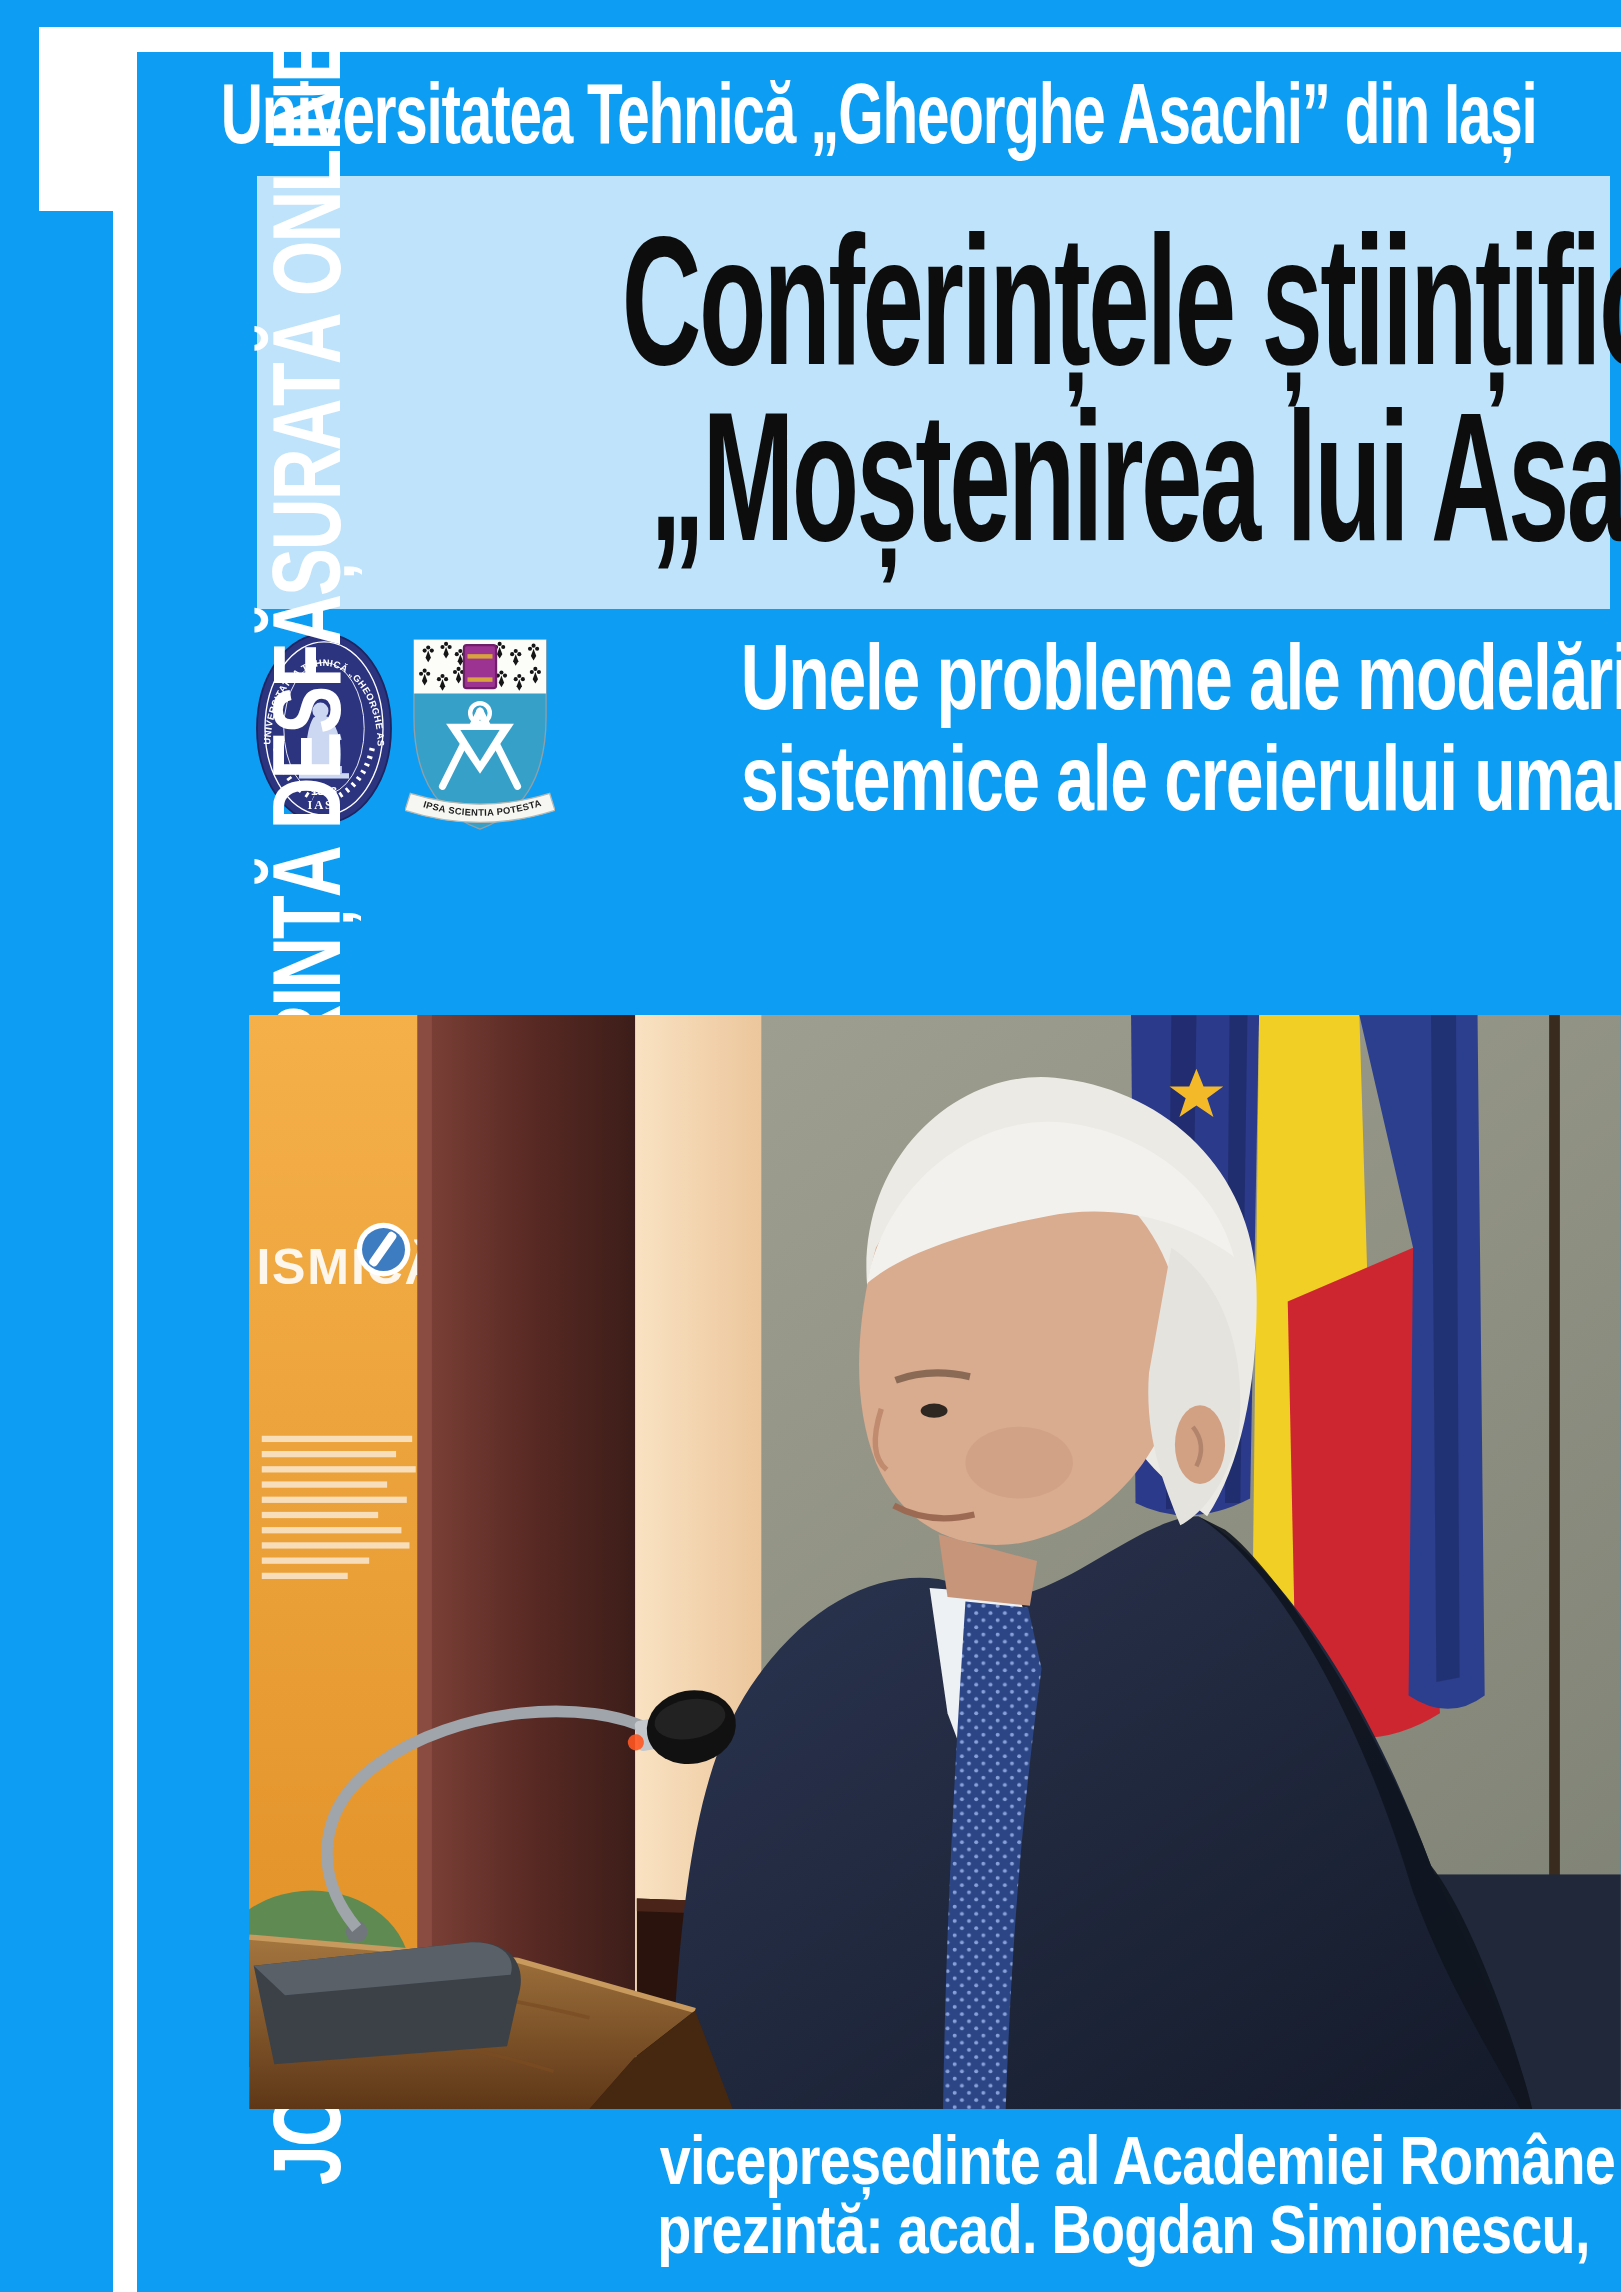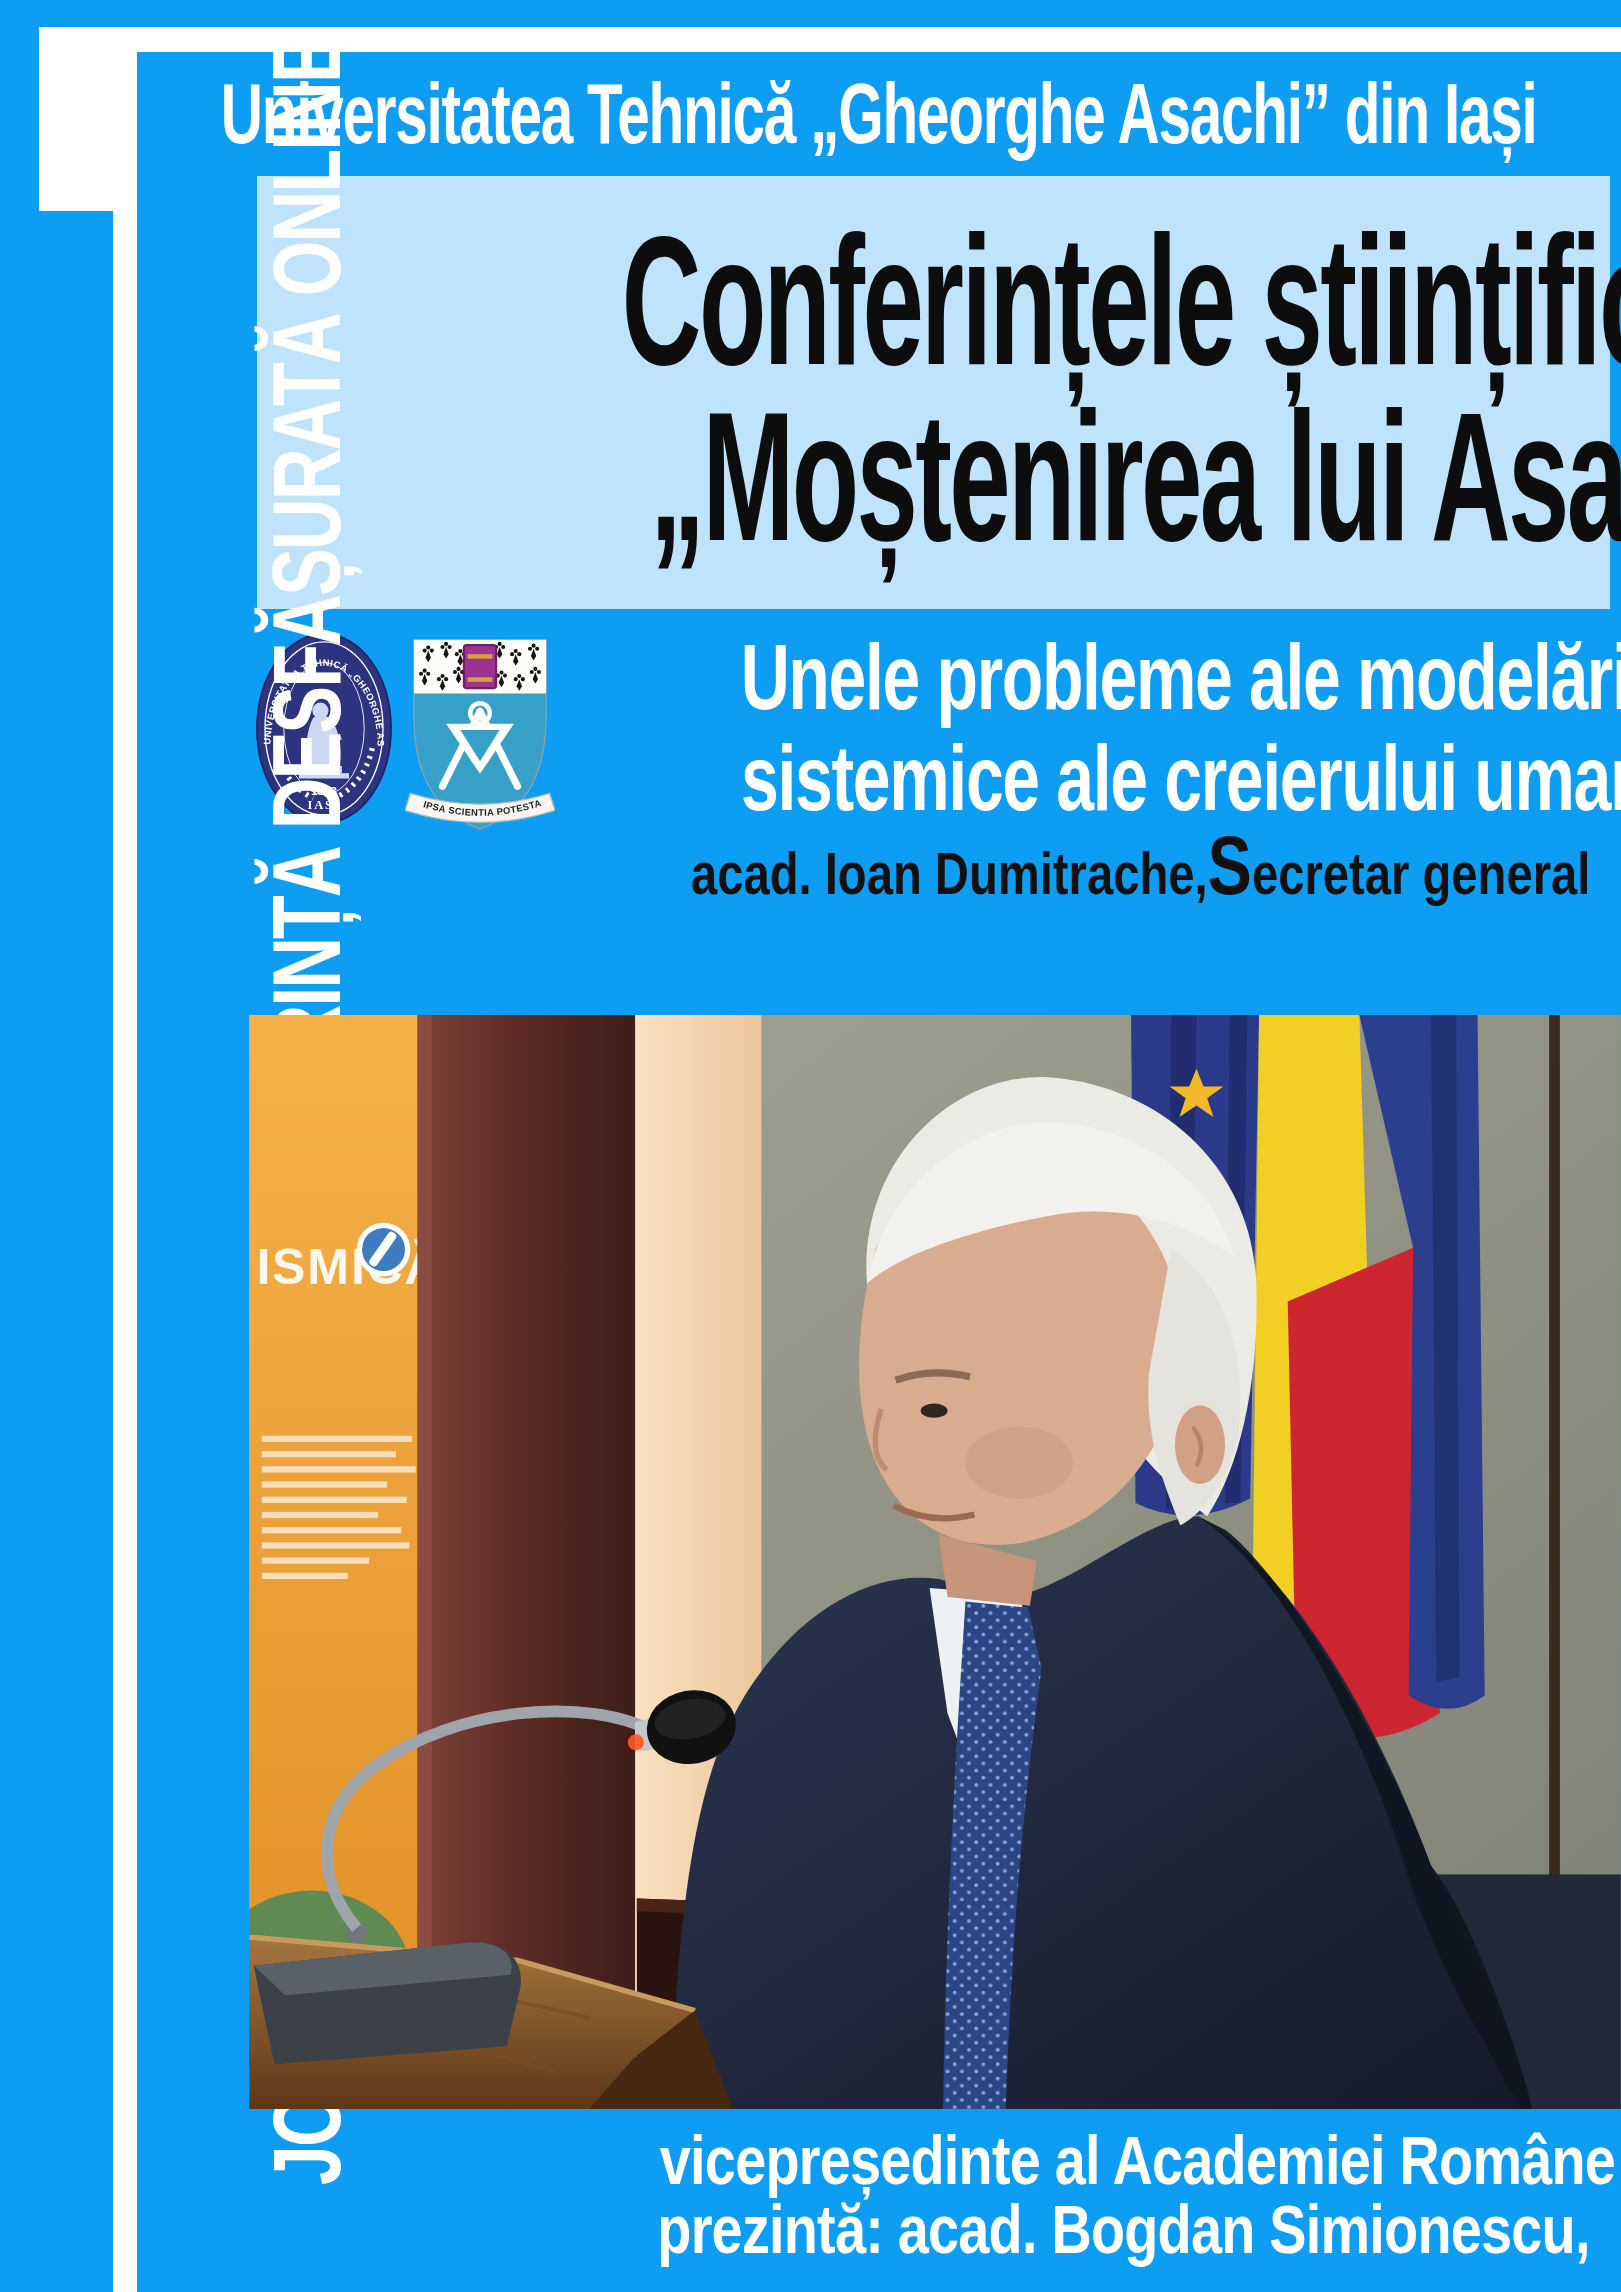--- a/index.html
+++ b/index.html
@@ -147,21 +147,20 @@
       </text>
     </svg>
   </div>
 
   <div class="subtitle">
     <div><span>Unele probleme ale modelării</span></div>
     <div><span>sistemice ale creierului uman</span></div>
   </div>
 
   <div class="speaker">
-    <div class="ln"><span class="wrap"><span>acad. Ioan Dumitrache,</span><span class="bigS">S</span><span>ecretar general</span></span></div>
   </div>
 
   <div class="vside">
     <span class="vin"><span class="w">JOI, 11.11.2021, </span><span class="b">ORA 12.00, </span><span class="w">CONFERINȚĂ DESFĂȘURATĂ ONLINE</span></span>
   </div>
 
   <div class="photo-wrap">
     <svg viewBox="0 0 1532 1222" width="1372" height="1094">
       <defs>
         <linearGradient id="wallG" x1="0" y1="0" x2="1" y2="1">

